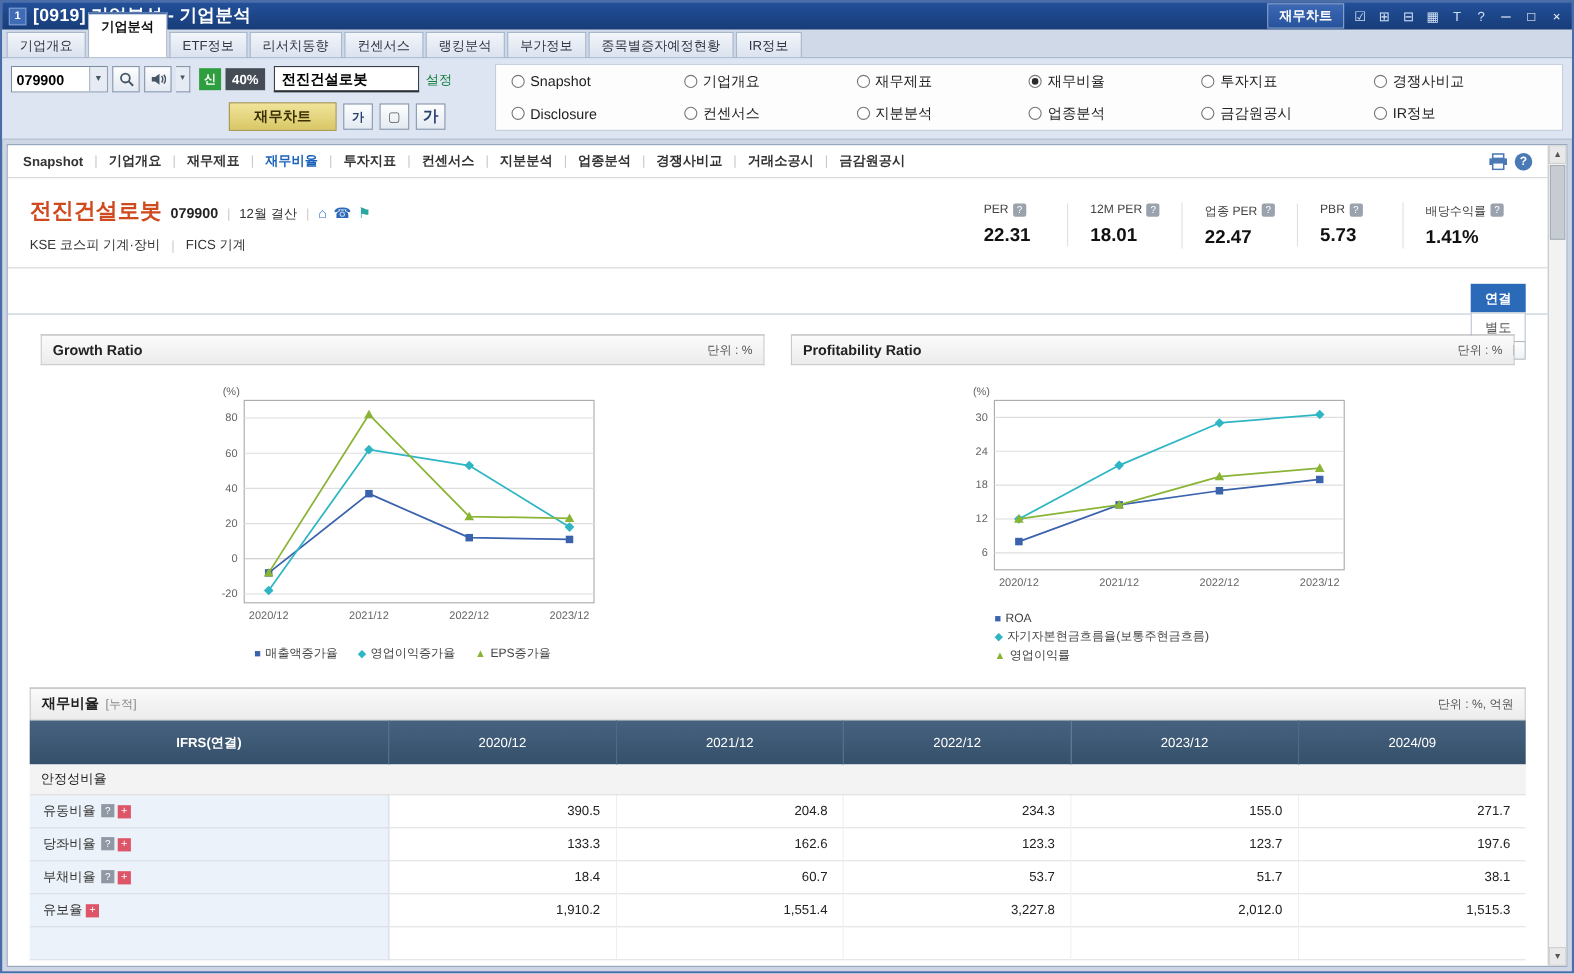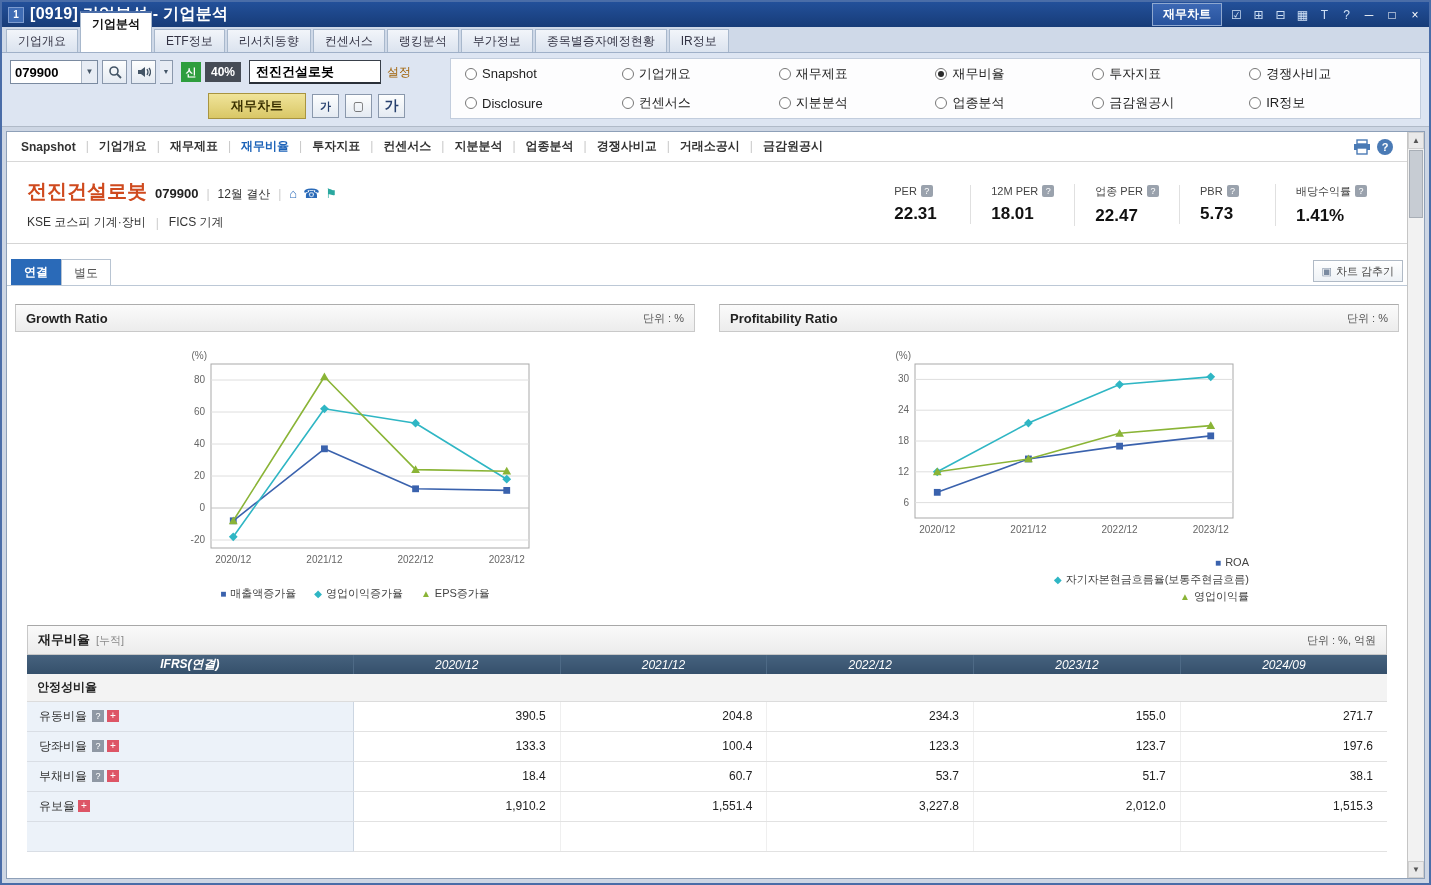--- a/index.html
+++ b/index.html
@@ -26,21 +26,21 @@
   .toolbar { height:74px; background:#dde5f2; position:relative; padding:6px 8px; flex:none; border-bottom:1px solid #b0bac8; }
   .tool-row1 { display:flex; align-items:center; gap:4px; height:26px; }
   .combo { display:flex; border:1px solid #7a8aa0; background:#fff; height:24px; }
   .combo input { border:none; outline:none; width:70px; padding:0 4px; font-size:13px; font-weight:bold; font-family:inherit; }
   .combo .drop { width:16px; background:#e7ecf4; border-left:1px solid #aab6c6; font-size:8px; color:#456; text-align:center; line-height:22px; cursor:pointer; }
   .sq-btn { width:25px; height:24px; border:1px solid #8a98ac; background:linear-gradient(#fdfefe,#e4eaf2); display:flex; align-items:center; justify-content:center; cursor:pointer; }
   .split-drop { width:13px; height:24px; border:1px solid #8a98ac; border-left:none; background:#e7ecf4; font-size:7px; color:#456; text-align:center; line-height:22px; cursor:pointer; }
   .badge-sin { width:20px; height:20px; background:#2e9e3e; color:#fff; font-size:11px; font-weight:bold; text-align:center; line-height:20px; margin-left:4px; }
   .badge-pct { height:20px; background:#464c56; color:#fff; font-size:12px; font-weight:bold; padding:0 6px; line-height:20px; }
   .name-field { width:132px; height:24px; border:1px solid #39404a; border-bottom:2px solid #2a3038; background:#fff; font-size:13px; font-weight:bold; padding:0 6px; font-family:inherit; margin-left:4px; }
-  .cfg-lbl { font-size:12px; color:#a16207; margin-left:2px; cursor:pointer; }
+  .cfg-lbl { font-size:12px; color:#15803d; margin-left:2px; cursor:pointer; }
   .tool-row2 { display:flex; align-items:center; gap:6px; margin-top:8px; margin-left:198px; }
   .chart-yellow { height:26px; padding:0 22px; background:linear-gradient(#f0e49a,#d9c766); border:1px solid #a89440; font-size:13px; font-weight:bold; color:#3a3000; cursor:pointer; }
   .font-btn { width:27px; height:24px; border:1px solid #8a98ac; background:linear-gradient(#fdfefe,#e4eaf2); cursor:pointer; font-family:inherit; color:#27406e; font-weight:bold; }
   .font-btn.small { font-size:11px; }
   .font-btn.large { font-size:14px; }
   .font-btn.mid { font-size:12px; color:#555; }
 
   .radio-panel { position:absolute; left:448px; top:5px; right:8px; bottom:7px; background:#fdfdfe; border:1px solid #c2cddd; display:grid; grid-template-columns:repeat(6,1fr); grid-template-rows:1fr 1fr; align-items:center; padding:0 14px; }
   .radio { display:flex; align-items:center; font-size:13px; color:#222; cursor:pointer; }
   .rd { width:12px; height:12px; border:1px solid #777; border-radius:50%; background:#fff; display:inline-block; margin-right:5px; position:relative; flex:none; }
@@ -67,48 +67,48 @@
   .co-ico { cursor:pointer; }
   .co-line2 { margin-top:9px; font-size:12px; color:#333; display:flex; gap:10px; align-items:center; }
   .metrics { margin-left:auto; display:flex; align-items:center; }
   .metric { padding:0 20px; border-left:1px solid #e0e0e0; min-width:96px; }
   .metric:first-child { border-left:none; }
   .metric-label { font-size:11px; color:#444; display:flex; align-items:center; gap:4px; white-space:nowrap; }
   .q-ico { width:12px; height:12px; background:#9aa2ad; color:#fff; font-size:9px; text-align:center; line-height:12px; border-radius:2px; cursor:pointer; flex:none; }
   .metric-value { font-size:17px; font-weight:bold; color:#111; margin-top:7px; }
 
   
-  .viewtabs { margin-top:14px; padding:0 4px; display:flex; align-items:flex-end; border-bottom:1px solid #bcc8d6; height:28px; }
+  .viewtabs { margin-top:14px; padding:0 20px; display:flex; align-items:flex-end; border-bottom:1px solid #bcc8d6; height:28px;flex-direction:column; }
   .vtab { width:50px; height:26px; line-height:26px; text-align:center; font-size:12px; cursor:pointer; }
   .vtab.active { background:#2a6ab8; color:#fff; font-weight:bold; }
   .vtab.inactive { background:#fff; border:1px solid #b8c4d2; border-bottom:none; color:#555; }
   .hide-chart { margin-left:auto; margin-bottom:3px; height:22px; border:1px solid #b0bac6; background:linear-gradient(#ffffff,#eef2f6); font-size:11px; color:#444; padding:0 8px; display:flex; align-items:center; gap:4px; cursor:pointer; }
 
   
-  .charts { display:flex; gap:24px; padding:18px 8px 0;text-align:right; }
+  .charts { display:flex; gap:24px; padding:18px 30px 0; }
   .chart-panel { flex:1; }
   .panel-hd { height:28px; border:1px solid #c9c9c9; border-top:1px solid #adadad; background:linear-gradient(#fbfbfb,#ececec); display:flex; align-items:center; justify-content:space-between; padding:0 10px; }
   .panel-title { font-size:13px; font-weight:bold; color:#222; }
   .panel-unit { font-size:11px; color:#555; }
   .chart-body { padding-top:16px; display:flex; flex-direction:column; align-items:center; }
   .legend-h { margin-top:12px; font-size:11px; color:#444; display:flex; gap:18px; justify-content:center; width:380px; }
   .legend-v { margin-top:10px; font-size:11px; color:#444; width:380px; padding-left:46px; line-height:17px; }
   .lg-item { white-space:nowrap; }
   .lg-glyph { font-size:10px; margin-right:4px; }
 
   
   .tablesec { margin:20px 20px 0; }
   .tbl-hd { height:30px; border:1px solid #c8c8c8; border-top:1px solid #a8a8a8; background:linear-gradient(#fafafa,#ececec); display:flex; align-items:center; padding:0 10px; }
   .tbl-title { font-size:13px; font-weight:bold; color:#222; }
   .tbl-badge { font-size:11px; color:#888; margin-left:6px; }
   .tbl-unit { margin-left:auto; font-size:11px; color:#555; }
   table.fin { width:100%; border-collapse:collapse; font-size:12px; table-layout:fixed; }
-  .fin thead th { background:linear-gradient(#46627e,#35506b); color:#fff; height:19px; font-weight:normal; border-left:1px solid #4e6a86;font-style:italic; }
+  .fin thead th { background:linear-gradient(#46627e,#35506b); color:#fff; height:40px; font-weight:normal; border-left:1px solid #4e6a86; }
   .fin thead th:first-child { border-left:none; font-weight:bold; }
-  .fin td.section { background:#f3f3f3; font-weight:bold; height:27px; padding-left:10px; border-bottom:1px solid #dcdcdc; color:#222; }
+  .fin td.section { background:#f3f3f3; font-weight:normal; height:27px; padding-left:10px; border-bottom:1px solid #dcdcdc; color:#222; }
   .fin td.lbl { background:#ecf2f9; height:30px; padding-left:12px; border-bottom:1px solid #d9dee5; border-right:1px solid #ccd6e2; color:#333; }
   .fin td.val { text-align:right; padding-right:14px; border-bottom:1px solid #e2e2e2; border-left:1px solid #efefef; color:#222; background:#fff; }
   .ic-help { display:inline-block; width:12px; height:12px; background:#8f98a4; color:#fff; font-size:9px; line-height:12px; text-align:center; margin-left:5px; cursor:pointer; vertical-align:1px; }
   .ic-add { display:inline-block; width:12px; height:12px; background:#dd5566; color:#fff; font-size:10px; line-height:11px; text-align:center; margin-left:3px; cursor:pointer; vertical-align:1px; }
   tr.rowclip td { height:16px; border-bottom:none; }
 
   
   .vscroll { position:absolute; right:0; top:0; bottom:0; width:17px; background:#f2f2f2; border-left:1px solid #c5c5c5; }
   .vs-arrow { height:17px; background:#e9e9e9; border:1px solid #cfcfcf; font-size:8px; color:#555; text-align:center; line-height:15px; cursor:pointer; }
   .vs-down { position:absolute; bottom:0; left:0; right:0; }
@@ -455,21 +455,21 @@
             <td class="lbl"><span>유동비율</span><span class="ic-help">?</span><span class="ic-add">+</span></td>
             <td class="val">390.5</td>
             <td class="val">204.8</td>
             <td class="val">234.3</td>
             <td class="val">155.0</td>
             <td class="val">271.7</td>
           </tr>
           <tr>
             <td class="lbl"><span>당좌비율</span><span class="ic-help">?</span><span class="ic-add">+</span></td>
             <td class="val">133.3</td>
-            <td class="val">100.4</td>
+            <td class="val">162.6</td>
             <td class="val">123.3</td>
             <td class="val">123.7</td>
             <td class="val">197.6</td>
           </tr>
           <tr>
             <td class="lbl"><span>부채비율</span><span class="ic-help">?</span><span class="ic-add">+</span></td>
             <td class="val">18.4</td>
             <td class="val">60.7</td>
             <td class="val">53.7</td>
             <td class="val">51.7</td>

